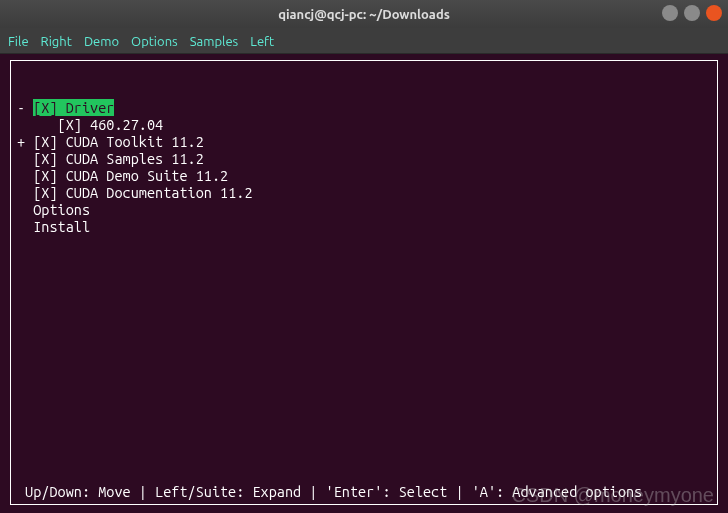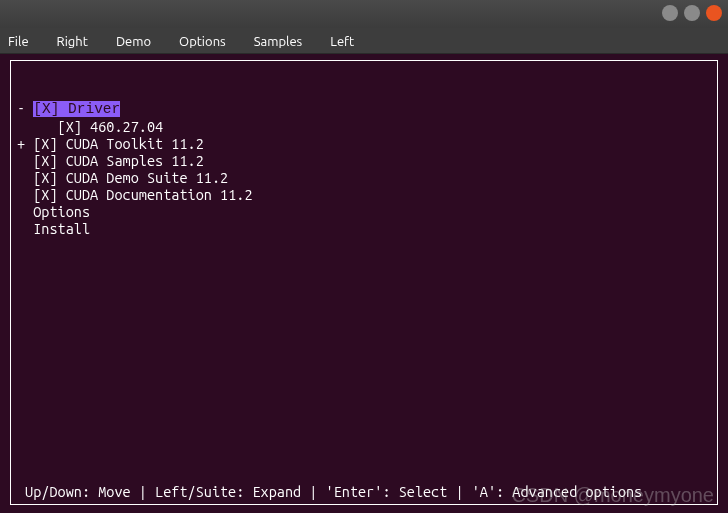--- a/index.html
+++ b/index.html
@@ -45,22 +45,22 @@
     }
     .win-min { background: #8a8a8a; }
     .win-max { background: #8a8a8a; }
     .win-close { background: #e95420; }
     .menubar {
       height: 26px;
       background: #3d3d3d;
       display: flex;
       align-items: center;
       padding: 0 8px;
-      gap: 28px;
-      color: #ffffff;
+      gap: 12px;
+      color: #5eead4;
       font-size: 13px;
       border-bottom: 1px solid #2a2a2a;
     }
     .menu-item {
       cursor: pointer;
     }
     .terminal {
       background: #2d0a22;
       height: calc(513px - 28px - 26px);
       padding: 4px 6px;
@@ -76,23 +76,22 @@
       right: 10px;
       top: 6px;
       bottom: 8px;
       border: 1px solid #ffffff;
     }
     .tui-content {
       padding: 4px 6px;
       white-space: pre;
     }
     .highlighted {
-      background: #8b5cf6;
+      background: #22c55e;
       color: #2d0a22;
-      font-family: Liberation Mono, monospace;
     }
     .tui-footer {
       position: absolute;
       bottom: 4px;
       left: 6px;
       right: 6px;
       white-space: pre;
     }
     .watermark {
       position: absolute;
@@ -101,20 +100,21 @@
       color: rgba(200, 200, 200, 0.35);
       font-family: sans-serif;
       font-size: 20px;
       pointer-events: none;
     }
   </style>
 </head>
 <body>
 
 <div class="titlebar">
+  <span>qiancj@qcj-pc: ~/Downloads</span>
   <div class="window-controls">
     <div class="win-btn win-min"></div>
     <div class="win-btn win-max"></div>
     <div class="win-btn win-close"></div>
   </div>
 </div>
 
 <div class="menubar">
   <span class="menu-item">File</span>
   <span class="menu-item">Right</span>

